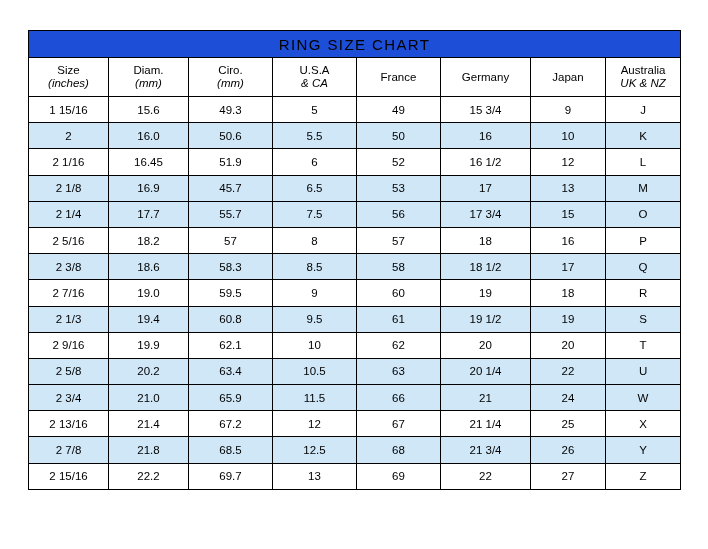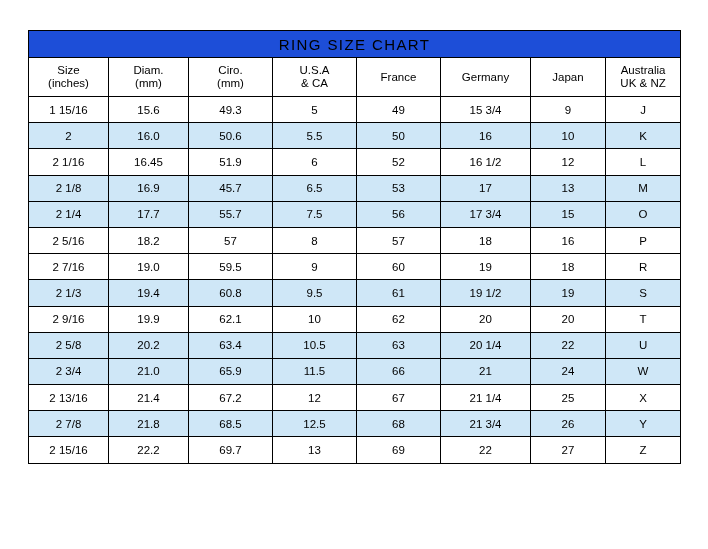--- a/index.html
+++ b/index.html
@@ -49,20 +49,21 @@
     background: #1d4ed8;
   }
   .head-cell {
     height: 38px;
     font-size: 11.5px;
     line-height: 13px;
     background: #ffffff;
   }
   .head-cell .l2 {
     display: block;
+    font-style: italic;
   }
   .data-cell {
     height: 25.2px;
     font-size: 11.5px;
     background: #ffffff;
   }
   tr.alt .data-cell {
     background: #cfe7f7;
   }
   col.c0 { width: 80px; }
@@ -157,20 +158,30 @@
           <tr>
             <td class="data-cell">2 5/16</td>
             <td class="data-cell">18.2</td>
             <td class="data-cell">57</td>
             <td class="data-cell">8</td>
             <td class="data-cell">57</td>
             <td class="data-cell">18</td>
             <td class="data-cell">16</td>
             <td class="data-cell">P</td>
           </tr>
+          <tr class="alt">
+            <td class="data-cell">2 3/8</td>
+            <td class="data-cell">18.6</td>
+            <td class="data-cell">58.3</td>
+            <td class="data-cell">8.5</td>
+            <td class="data-cell">58</td>
+            <td class="data-cell">18 1/2</td>
+            <td class="data-cell">17</td>
+            <td class="data-cell">Q</td>
+          </tr>
           <tr>
             <td class="data-cell">2 7/16</td>
             <td class="data-cell">19.0</td>
             <td class="data-cell">59.5</td>
             <td class="data-cell">9</td>
             <td class="data-cell">60</td>
             <td class="data-cell">19</td>
             <td class="data-cell">18</td>
             <td class="data-cell">R</td>
           </tr>

